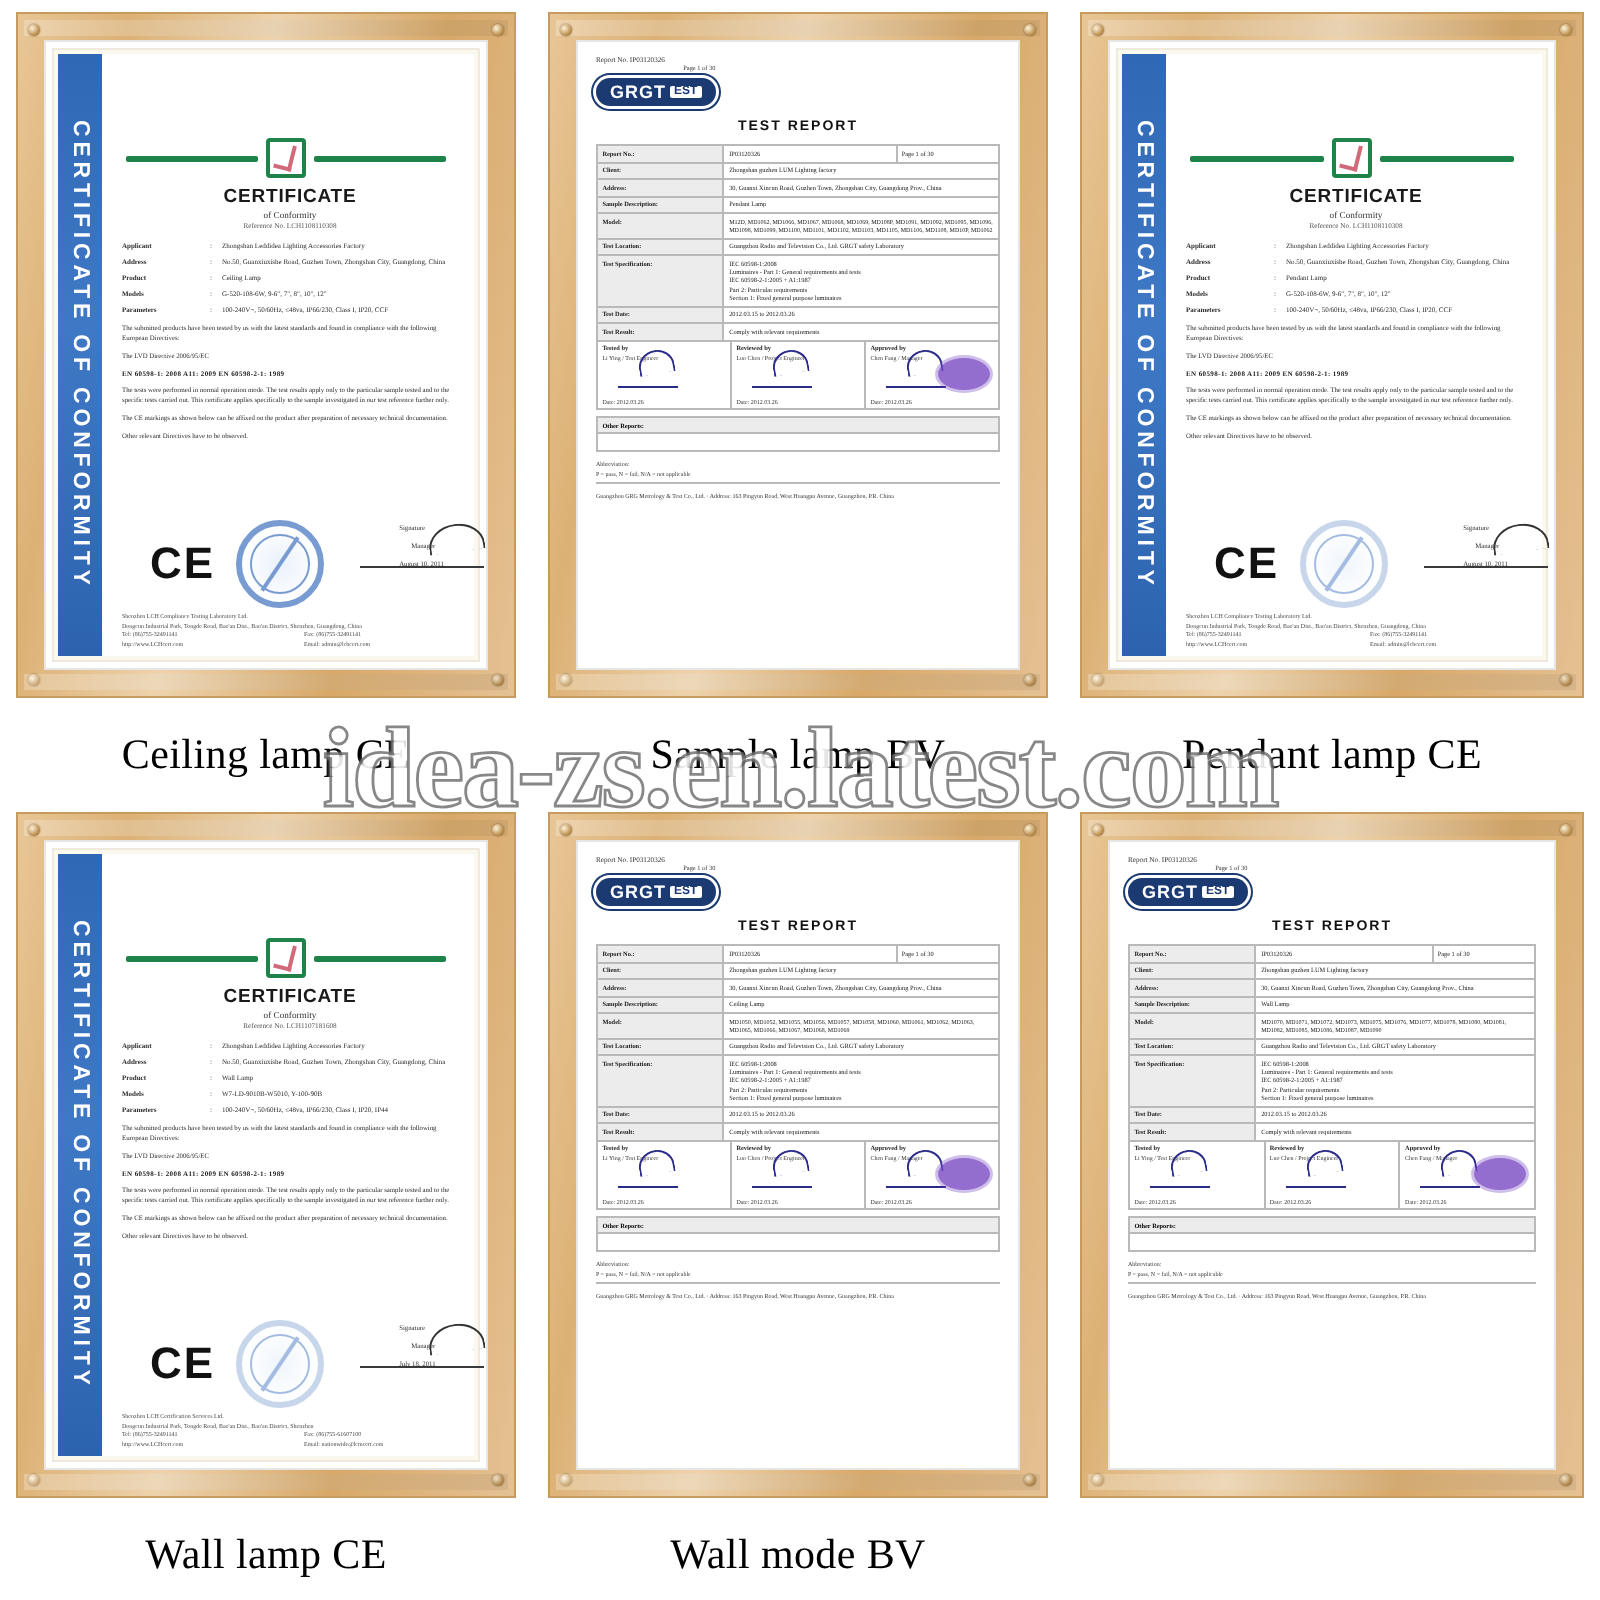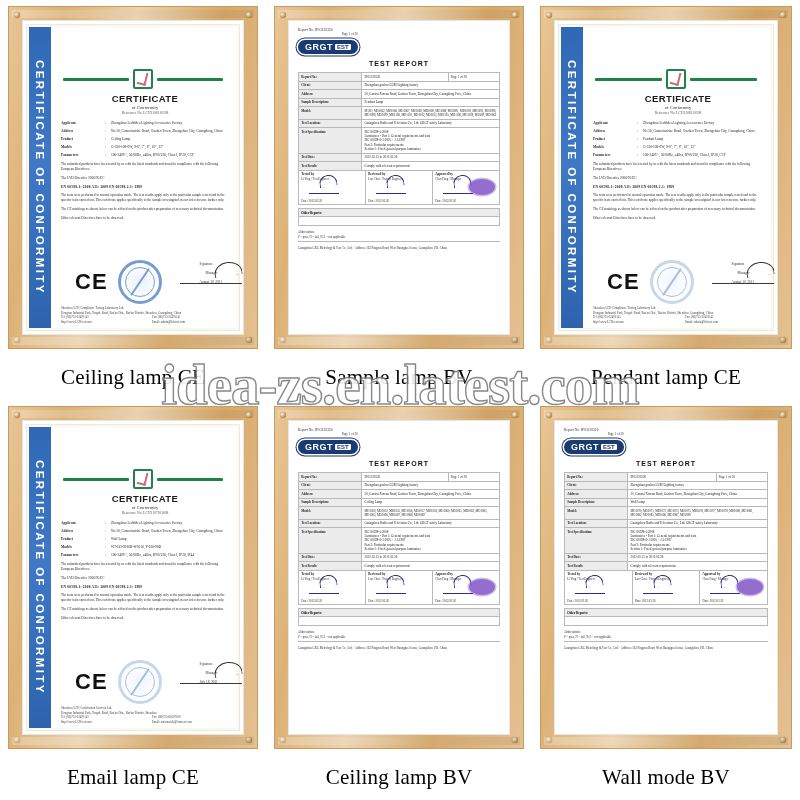--- a/index.html
+++ b/index.html
@@ -771,19 +771,18 @@
             <div>Abbreviation:</div>
             <div>P = pass, N = fail, N/A = not applicable</div>
           </div>
           <div class="tr-line"></div>
           <div class="tr-abbr">Guangzhou GRG Metrology &amp; Test Co., Ltd. · Address: 163 Pingyun Road, West Huangpu Avenue, Guangzhou, P.R. China</div>
         </div>
       </div>
     </div>
   </div>
 
-  <div class="caption">Email lamp CE</div>
-  <div class="caption">Ceiling lamp BV</div>
+  <div class="caption">Wall lamp CE</div>
   <div class="caption">Wall mode BV</div>
 
 </div>
 
 <div class="watermark">idea-zs.en.latest.com</div>
 
 </body></html>

